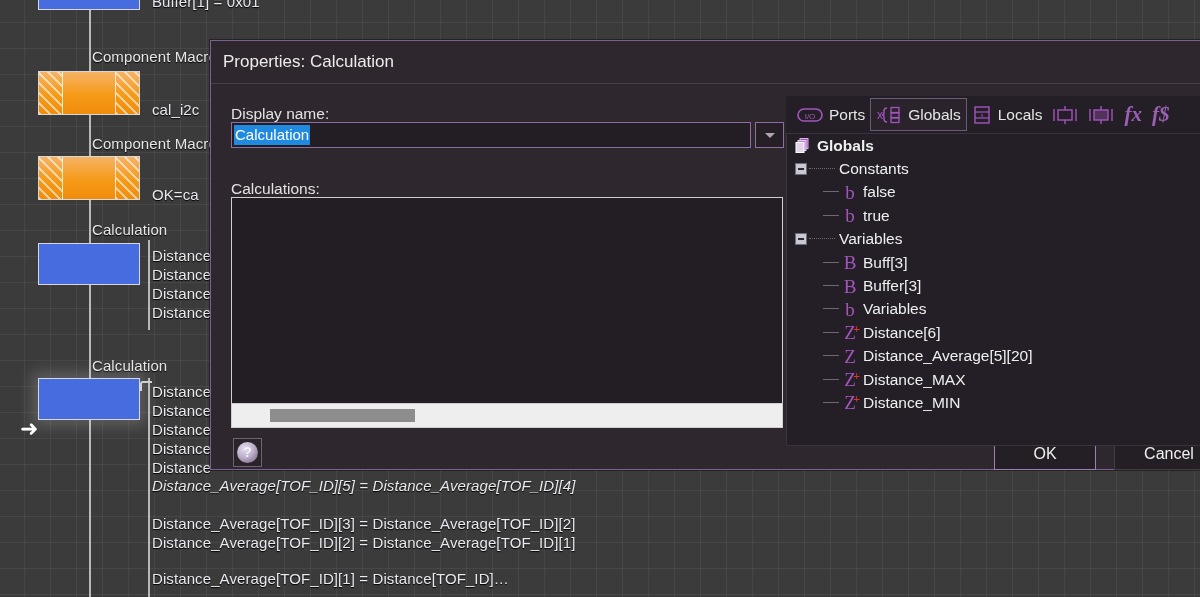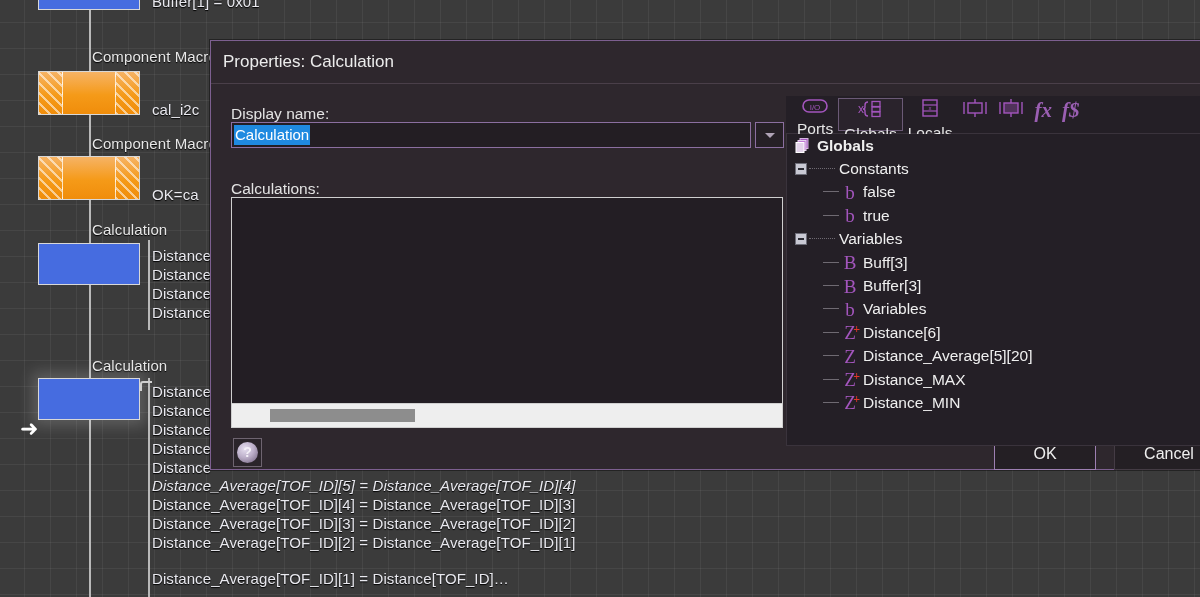--- a/index.html
+++ b/index.html
@@ -112,21 +112,21 @@
   #rightpane{
     position:absolute;left:575px;top:55px;width:435px;height:350px;
     background:#241f26;box-sizing:border-box;
   }
   #pane-toolbar{
     height:37px;display:flex;align-items:center;gap:0px;
     border-bottom:1px solid #3a333c;padding-left:6px;
   }
   .tb-item{
     display:flex;align-items:center;gap:6px;height:33px;padding:0 5px;box-sizing:border-box;
-    color:#e6e6e6;font-size:15.5px;flex-direction:column;
+    color:#e6e6e6;font-size:15.5px;
   }
   .tb-item.active{border:1px solid #6b5a76;background:#2a232c;}
   .ic{display:inline-block;color:#9b5fb3;}
   .ic svg{display:block;}
 
   #tree{
     position:absolute;left:0;top:38px;right:0;bottom:0;overflow:hidden;
     border:1px solid #3a333c;border-top:none;box-sizing:border-box;
     background:#241f26;
   }
@@ -180,21 +180,20 @@
   <div class="blk blue sel" style="left:38px;top:378px;width:102px;height:42px;"></div>
   <div class="elbow" style="left:140px;top:381px;width:10px;height:8px;"></div>
   <div class="arrow" style="left:20px;top:418px;">➜</div>
   <div class="code" style="left:152px;top:383px;">Distance</div>
   <div class="code" style="left:152px;top:402px;">Distance</div>
   <div class="code" style="left:152px;top:421px;">Distance</div>
   <div class="code" style="left:152px;top:440px;">Distance</div>
   <div class="code" style="left:152px;top:459px;">Distance</div>
 
   <div class="code" style="left:152px;top:477px;font-style:italic;">Distance_Average[TOF_ID][5] = Distance_Average[TOF_ID][4]</div>
-  <div class="code" style="left:152px;top:496px;">Distance_Average[TOF_ID][4] = Distance_Average[TOF_ID][3]</div>
   <div class="code" style="left:152px;top:515px;">Distance_Average[TOF_ID][3] = Distance_Average[TOF_ID][2]</div>
   <div class="code" style="left:152px;top:534px;">Distance_Average[TOF_ID][2] = Distance_Average[TOF_ID][1]</div>
   <div class="code" style="left:152px;top:570px;">Distance_Average[TOF_ID][1] = Distance[TOF_ID]…</div>
 </div>
 
 <div id="dialog">
 
   <div id="titlebar">
     <span>Properties: Calculation</span>
   </div>

